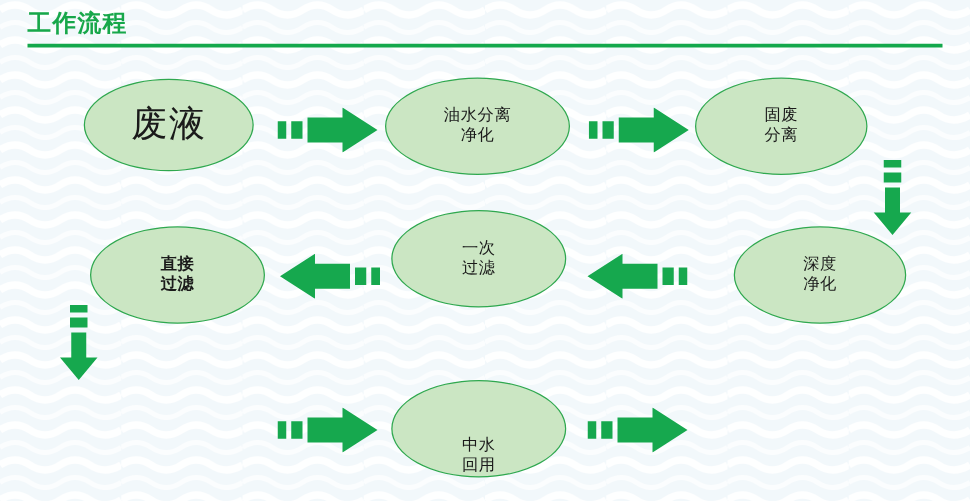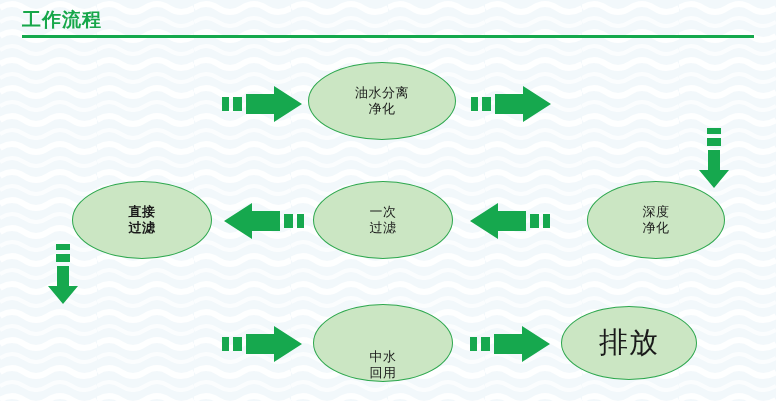--- a/index.html
+++ b/index.html
@@ -92,20 +92,23 @@
     </defs>
     <rect x="0" y="0" width="776" height="401" fill="#f2f8fb"></rect>
     <rect x="0" y="0" width="776" height="401" fill="url(#wavepat)"></rect>
   </svg>
 
   <div id="title-block">
     <div id="page-title">工作流程</div>
   </div>
   <div id="title-rule"></div>
 
+  <div class="node big" style="left:67px; top:63px; width:136px; height:74px;">
+    <div class="label">废液</div>
+  </div>
 
   <div class="arrow" style="left:222px; top:86px; width:82px; height:36px;">
     <svg viewBox="0 0 82 36" width="82" height="36">
       <rect x="0" y="11" width="7" height="14" fill="#16a84e"></rect>
       <rect x="11" y="11" width="9" height="14" fill="#16a84e"></rect>
       <path d="M24 8 L52 8 L52 0 L80 18 L52 36 L52 28 L24 28 Z" fill="#16a84e"></path>
     </svg>
   </div>
 
   <div class="node small" style="left:308px; top:62px; width:148px; height:78px;">
@@ -114,20 +117,24 @@
   </div>
 
   <div class="arrow" style="left:471px; top:86px; width:82px; height:36px;">
     <svg viewBox="0 0 82 36" width="82" height="36">
       <rect x="0" y="11" width="7" height="14" fill="#16a84e"></rect>
       <rect x="11" y="11" width="9" height="14" fill="#16a84e"></rect>
       <path d="M24 8 L52 8 L52 0 L80 18 L52 36 L52 28 L24 28 Z" fill="#16a84e"></path>
     </svg>
   </div>
 
+  <div class="node small" style="left:556px; top:62px; width:138px; height:78px;">
+    <div class="label">固废
+分离</div>
+  </div>
 
   <div class="arrow" style="left:695px; top:128px; width:38px; height:62px;">
     <svg viewBox="0 0 38 62" width="38" height="62">
       <rect x="12" y="0" width="14" height="6" fill="#16a84e"></rect>
       <rect x="12" y="10" width="14" height="8" fill="#16a84e"></rect>
       <path d="M13 22 L25 22 L25 42 L34 42 L19 60 L4 42 L13 42 Z" fill="#16a84e"></path>
     </svg>
   </div>
 
   <div class="node small" style="left:72px; top:181px; width:140px; height:78px;font-weight:bold;">
@@ -136,21 +143,21 @@
   </div>
 
   <div class="arrow" style="left:222px; top:203px; width:82px; height:36px;">
     <svg viewBox="0 0 82 36" width="82" height="36">
       <path d="M58 8 L30 8 L30 0 L2 18 L30 36 L30 28 L58 28 Z" fill="#16a84e"></path>
       <rect x="62" y="11" width="9" height="14" fill="#16a84e"></rect>
       <rect x="75" y="11" width="7" height="14" fill="#16a84e"></rect>
     </svg>
   </div>
 
-  <div class="node small" style="left:313px; top:181px; width:140px; height:78px;">
+  <div class="node small" style="left:313px; top:168px; width:140px; height:78px;">
     <div class="label">一次
 过滤</div>
   </div>
 
   <div class="arrow" style="left:468px; top:203px; width:82px; height:36px;">
     <svg viewBox="0 0 82 36" width="82" height="36">
       <path d="M58 8 L30 8 L30 0 L2 18 L30 36 L30 28 L58 28 Z" fill="#16a84e"></path>
       <rect x="62" y="11" width="9" height="14" fill="#16a84e"></rect>
       <rect x="75" y="11" width="7" height="14" fill="#16a84e"></rect>
     </svg>
@@ -184,17 +191,14 @@
   </div>
 
   <div class="arrow" style="left:470px; top:326px; width:82px; height:36px;">
     <svg viewBox="0 0 82 36" width="82" height="36">
       <rect x="0" y="11" width="7" height="14" fill="#16a84e"></rect>
       <rect x="11" y="11" width="9" height="14" fill="#16a84e"></rect>
       <path d="M24 8 L52 8 L52 0 L80 18 L52 36 L52 28 L24 28 Z" fill="#16a84e"></path>
     </svg>
   </div>
 
-  <div class="node big" style="left:561px; top:306px; width:136px; height:74px;">
-    <div class="label">排放</div>
-  </div>
 
 </div>
 
 </body></html>

